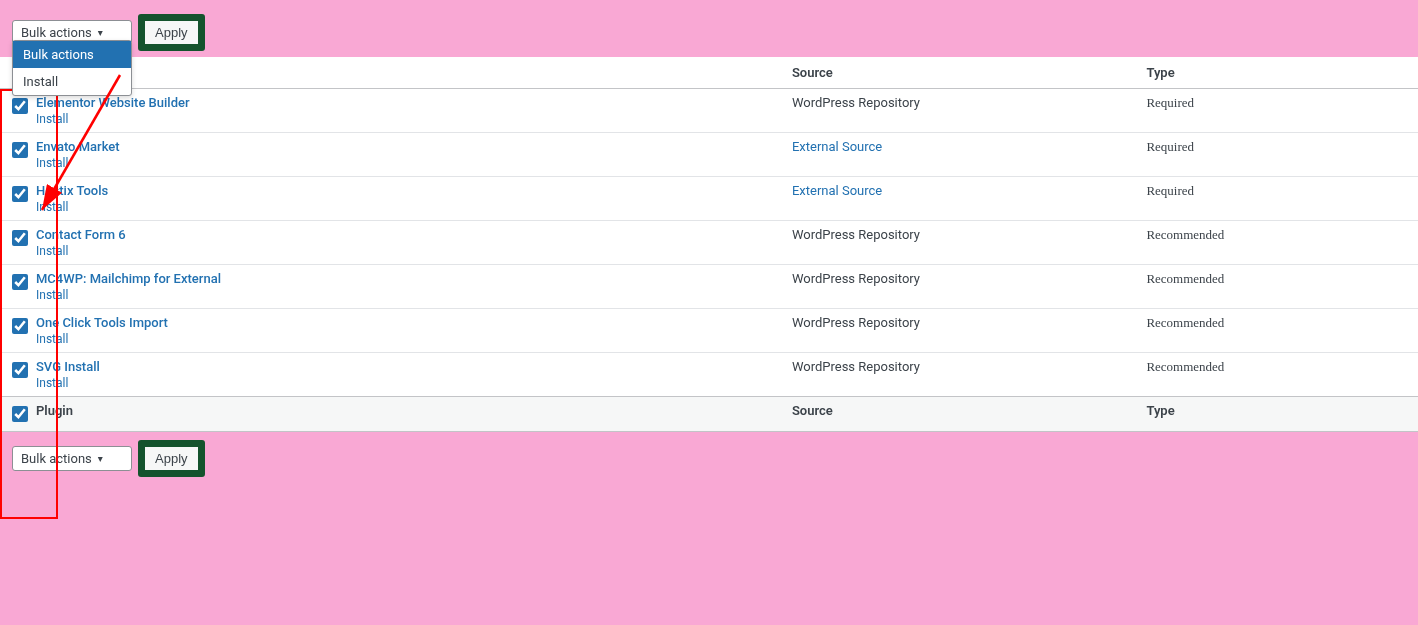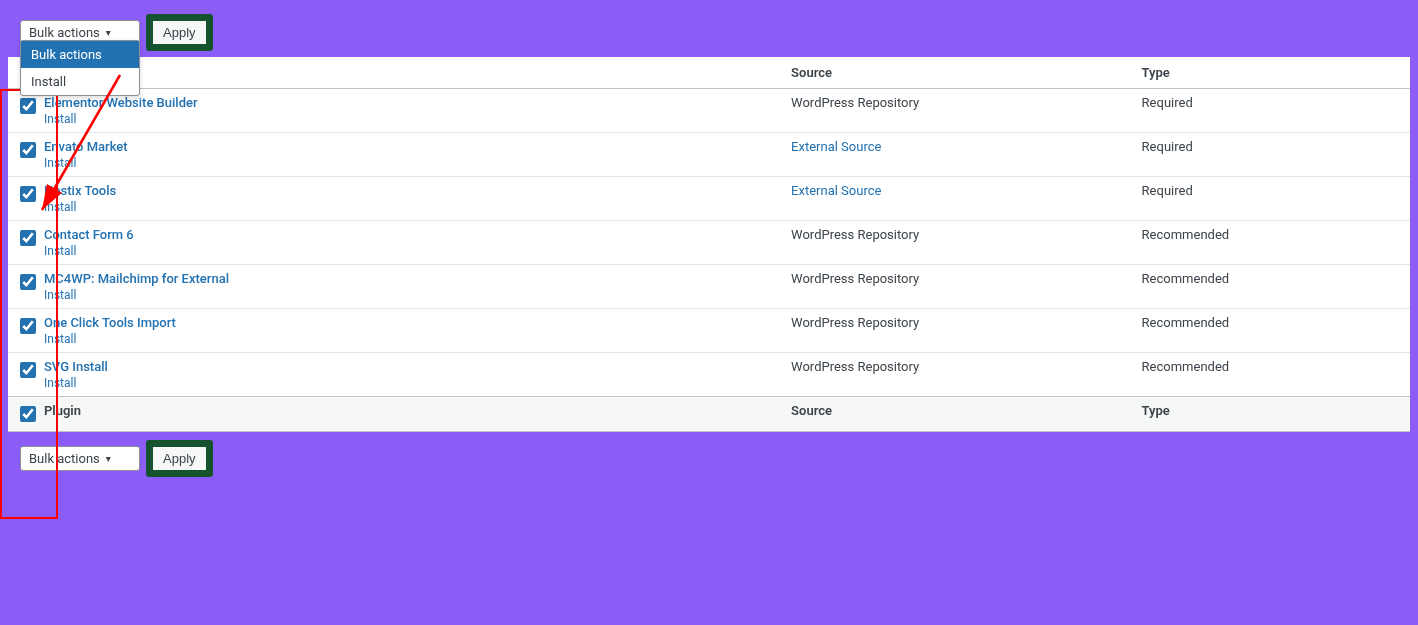--- a/index.html
+++ b/index.html
@@ -3,23 +3,23 @@
   <meta charset="utf-8">
   <style>
     * { box-sizing: border-box; margin: 0; padding: 0; }
     body {
       font-family: -apple-system, BlinkMacSystemFont, "Segoe UI", Roboto, Oxygen, Ubuntu, sans-serif;
       font-size: 13px;
       background: #f0f0f1;
       color: #3c434a;
     }
     .page-wrapper {
-      background: #8b5cf6;
+      background: #f9a8d4;
       min-height: 625px;
-      padding: 8px 8px;
+      padding: 8px 0;
       position: relative;
     }
     .toolbar {
       display: flex;
       align-items: center;
       gap: 6px;
       padding: 6px 12px;
       position: relative;
     }
     .bulk-actions-select {
@@ -121,20 +121,21 @@
     }
     .source-link {
       color: #2271b1;
       text-decoration: none;
     }
     .source-text {
       color: #3c434a;
     }
     .type-text {
       color: #3c434a;
+      font-family: Liberation Serif, serif;
     }
     .table-footer-row td {
       font-weight: 600;
       border-top: 1px solid #c3c4c7;
       border-bottom: 1px solid #c3c4c7;
       background: #f6f7f7;
     }
     .bottom-toolbar {
       display: flex;
       align-items: center;

